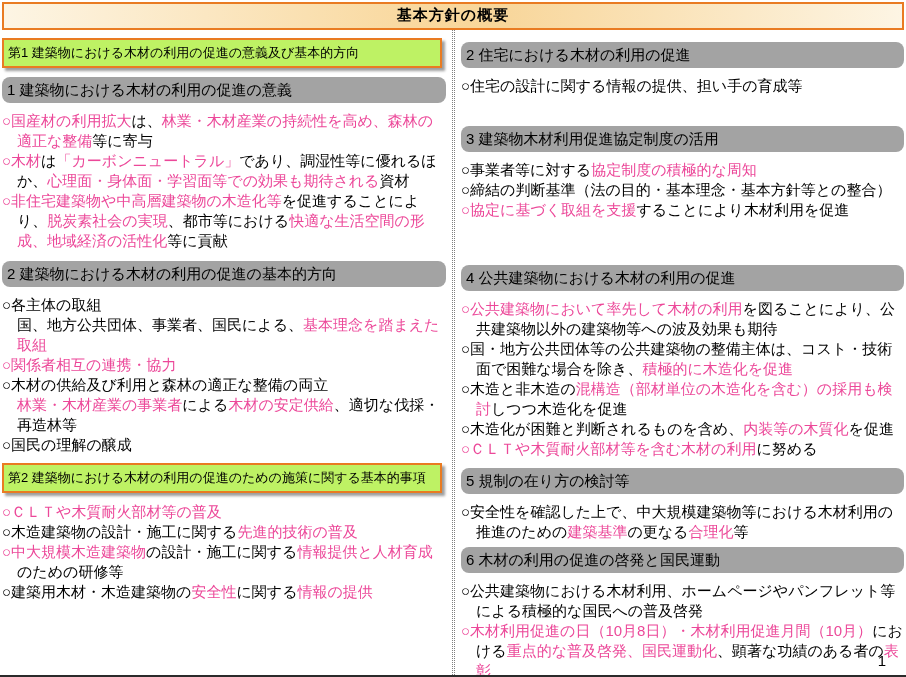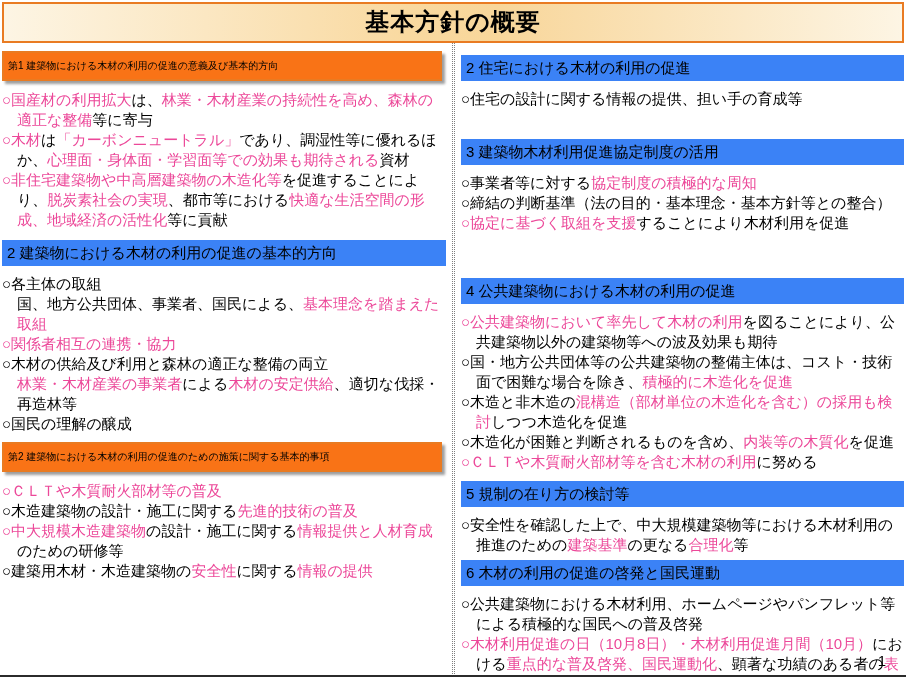--- a/index.html
+++ b/index.html
@@ -13,50 +13,51 @@
     position:relative; width:906px; height:677px;
     box-sizing:border-box; overflow:hidden;
     border-bottom:2px solid #2b2b2b;
     background:#fff;
   }
   .title-bar {
     margin:2px 2px 0 2px;
     border:2px solid #E97B22;
     background:linear-gradient(90deg,#FDF5E4 0%,#F9D9A0 45%,#F8D69A 55%,#FDF5E4 100%);
     text-align:center;
-    font-size:24px; font-weight:bold;
+    font-size:15px; font-weight:bold;
     padding:2px 0 3px 0;
     letter-spacing:1px;
   }
   .columns {
     display:flex; align-items:stretch;
     height:645px;
   }
   .col { box-sizing:border-box; }
   #col-left  { width:450px; padding:0 4px 0 2px; }
   .divider {
     width:1px;
     border-left:1px dotted #808080;
     border-right:1px dotted #808080;
     margin:0 3px 0 2px;
   }
   #col-right { flex:1; padding:0 2px 0 3px; }
 
   
   .b-h {
-    background:#3b82f6;
+    background:#a3a3a3;
     font-size:15px; line-height:20px;
     padding:3px 5px;
     margin:10px 0 8px 0;
+    border-radius:8px;
   }
   .b-hl {
-    background:#f97316;
+    background:#bef264;
     border:2px solid #E97B22;
     box-shadow:3px 3px 2.5px #9e9e9e;
-    font-size:10px; line-height:20px;
+    font-size:13px; line-height:20px;
     padding:3px 4px;
     margin:8px 4px 9px 0;
   }
   .b-li, .b-sub {
     font-size:15px; line-height:20px;
     white-space:normal;
   }
   .b-li  { padding-left:15px; text-indent:-15px; }
   .b-sub { padding-left:15px; }
   .accent { color:#ec4899; }
@@ -76,20 +77,21 @@
   }
 </style>
 </head>
 <body>
 
 <div class="page">
   <div class="title-bar">基本方針の概要</div>
   <div class="columns">
     <div class="col" id="col-left">
         <div class="b-hl">第1 建築物における木材の利用の促進の意義及び基本的方向</div>
+        <div class="b-h">1 建築物における木材の利用の促進の意義</div>
         <div class="b-li"><span class="accent">○国産材の利用拡大</span><span>は、</span><span class="accent">林業・木材産業の持続性を高め、森林の適正な整備</span><span>等に寄与</span></div>
         <div class="b-li"><span class="accent">○木材</span><span>は</span><span class="accent">「カーボンニュートラル」</span><span>であり、調湿性等に優れるほか、</span><span class="accent">心理面・身体面・学習面等での効果も期待される</span><span>資材</span></div>
         <div class="b-li"><span class="accent">○非住宅建築物や中高層建築物の木造化等</span><span>を促進することにより、</span><span class="accent">脱炭素社会の実現</span><span>、都市等における</span><span class="accent">快適な生活空間の形成、地域経済の活性化</span><span>等に貢献</span></div>
         <div class="b-h">2 建築物における木材の利用の促進の基本的方向</div>
         <div class="b-li"><span>○各主体の取組</span></div>
         <div class="b-sub"><span>国、地方公共団体、事業者、国民による、</span><span class="accent">基本理念を踏まえた取組</span></div>
         <div class="b-li"><span class="accent">○関係者相互の連携・協力</span></div>
         <div class="b-li"><span>○木材の供給及び利用と森林の適正な整備の両立</span></div>
         <div class="b-sub"><span class="accent">林業・木材産業の事業者</span><span>による</span><span class="accent">木材の安定供給</span><span>、適切な伐採・再造林等</span></div>
         <div class="b-li"><span>○国民の理解の醸成</span></div>

